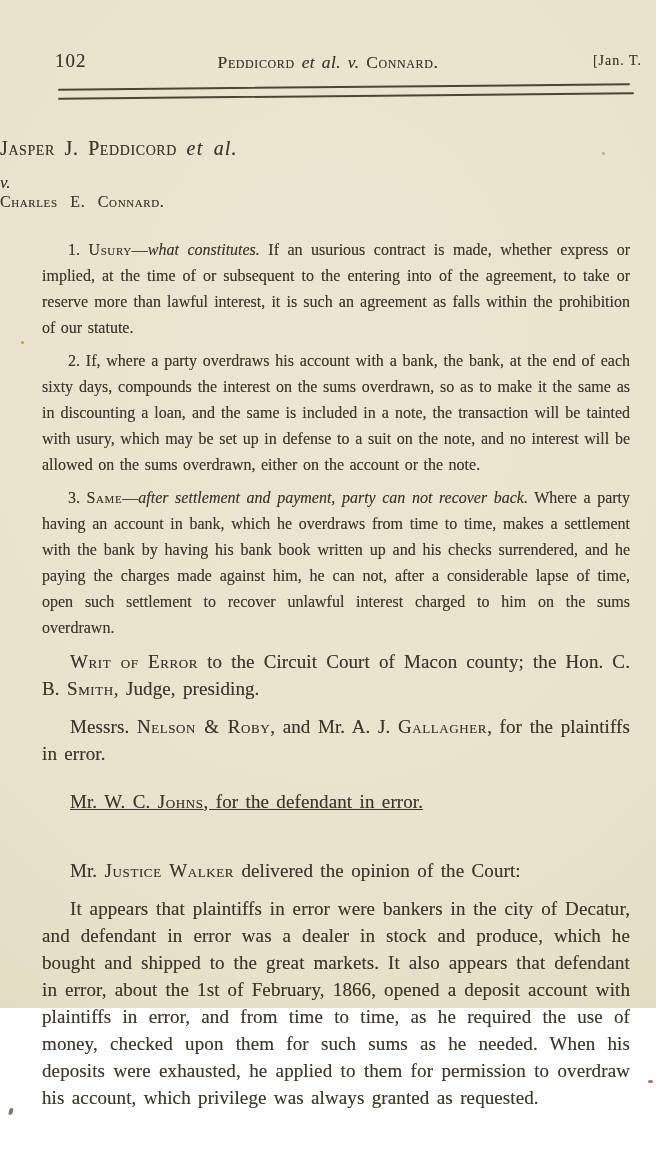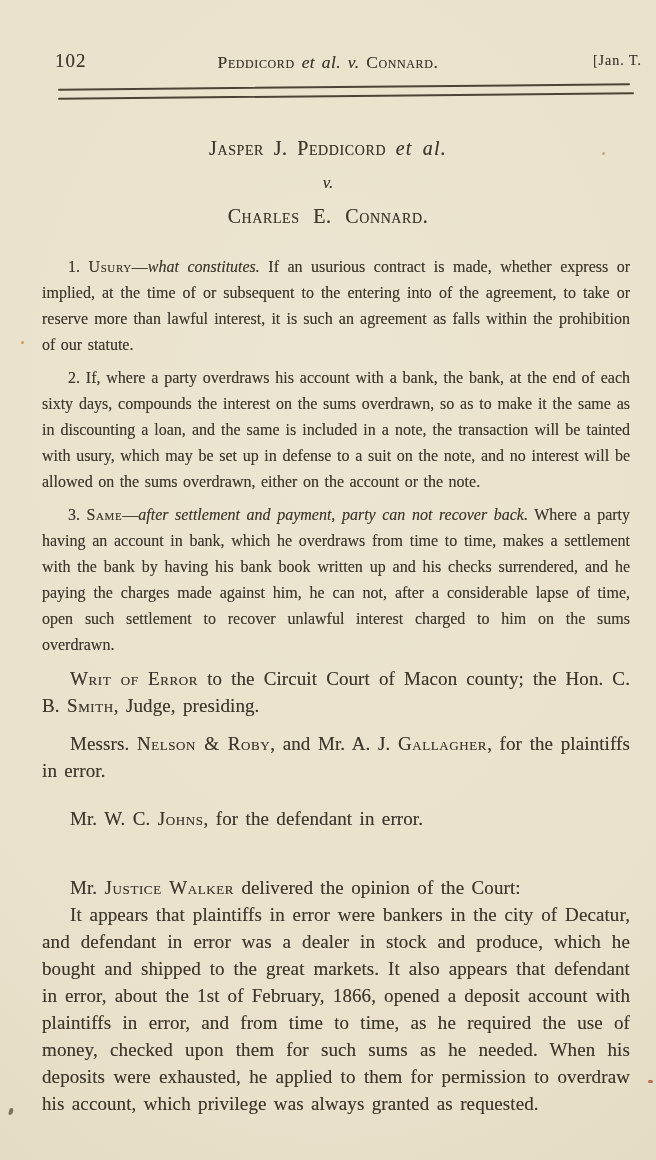--- a/index.html
+++ b/index.html
@@ -11,21 +11,21 @@
   }
   * { margin: 0; padding: 0; box-sizing: border-box; }
   html, body { width: 656px; height: 1160px; overflow: hidden; }
   body {
     font-family: "Liberation Serif", "DejaVu Serif", serif;
     color: var(--ink);
   }
   .page {
     position: relative;
     width: 656px;
-    height: 1160px;
+    height: 1008px;
     background: radial-gradient(130% 105% at 50% 35%, var(--paper-hi) 0%, var(--paper) 55%, var(--paper-lo) 100%);
     text-shadow: 0 0 0.6px rgba(61,54,43,0.5);
   }
   .sc { font-variant: small-caps; letter-spacing: 0.6px; }
   .i  { font-style: italic; }
 
   
   .header-row {
     position: relative;
     padding-top: 50px;
@@ -62,24 +62,24 @@
   .rule-top    { margin: 12px 26px 0 58px; }
   .rule-bottom { margin: 7px 22px 0 58px; height: 1.7px; }
   .section-label {
     text-align: center;
     font-size: 16px;
     margin-top: 7px;
     word-spacing: 2px;
   }
 
   
-  .case-title { text-align: center; margin-top: 40px; }
+  .case-title { margin-top: 40px; }
   .title-plaintiff { font-size: 20px; letter-spacing: 1.2px; word-spacing: 4px; }
   .title-versus    { font-size: 17px; margin-top: 13px; }
-  .title-defendant { font-size: 20px; letter-spacing: 2px; word-spacing: 8px; margin-top: 12px; font-family: Liberation Serif, serif; }
+  .title-defendant { font-size: 16px; letter-spacing: 2px; word-spacing: 8px; margin-top: 0; font-family: Liberation Serif, serif; }
 
   
   .syllabus { margin: 26px 26px 0 42px; }
   .syllabus p {
     font-size: 16px;
     line-height: 26px;
     text-align: justify;
     text-indent: 26px;
     word-spacing: 1.5px;
     margin-bottom: 7px;
@@ -90,23 +90,23 @@
     margin: 0 26px 0 42px;
     font-size: 19px;
     line-height: 27px;
     text-align: justify;
     text-indent: 28px;
     word-spacing: 2.5px;
     letter-spacing: 0.1px;
   }
   .writ-para      { margin-top: 1px; }
   .counsel-para-1 { margin-top: 11px; }
-  .counsel-para-2 { margin-top: 21px; }
+  .counsel-para-2 { margin-top: 21px; text-decoration: underline; }
   .intro-para     { margin-top: 42px; }
-  .opinion-para   { }
+  .opinion-para   { margin-top: 11px; }
 
   
   .speck { position: absolute; pointer-events: none; }
   .speck-orange { left: 21px; top: 341px; width: 3px; height: 3px; background: #c98b3a; border-radius: 50%; opacity: .8; }
   .speck-comma  { left: 9px;  top: 1108px; width: 4px; height: 7px; background: #5a4f3c; border-radius: 2px 2px 3px 1px; transform: rotate(14deg); opacity: .75; }
   .speck-red    { left: 648px; top: 1080px; width: 5px; height: 3px; background: #b0543a; border-radius: 2px; opacity: .8; }
   .speck-dot    { left: 602px; top: 152px; width: 3px; height: 3px; background: #b99b6b; border-radius: 50%; opacity: .8; }
 </style>
 </head>
 <body>

